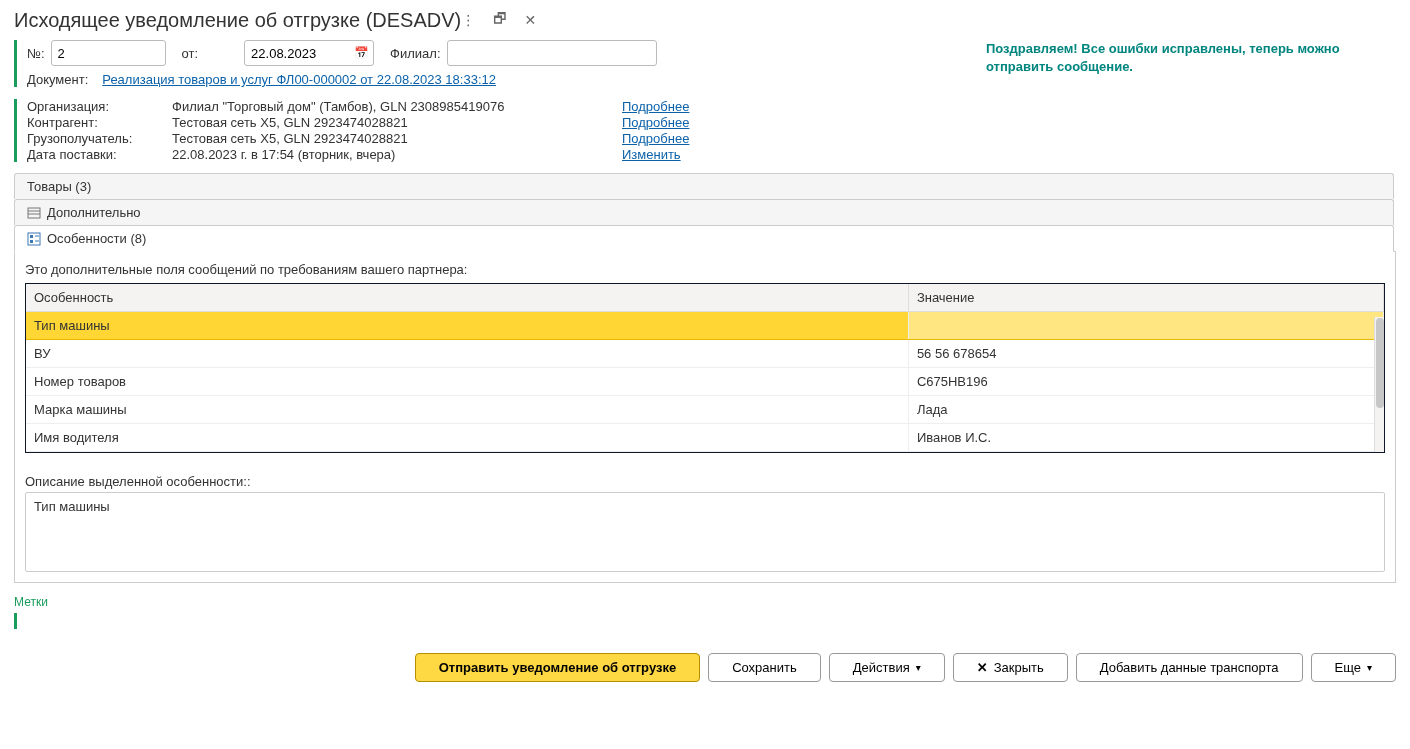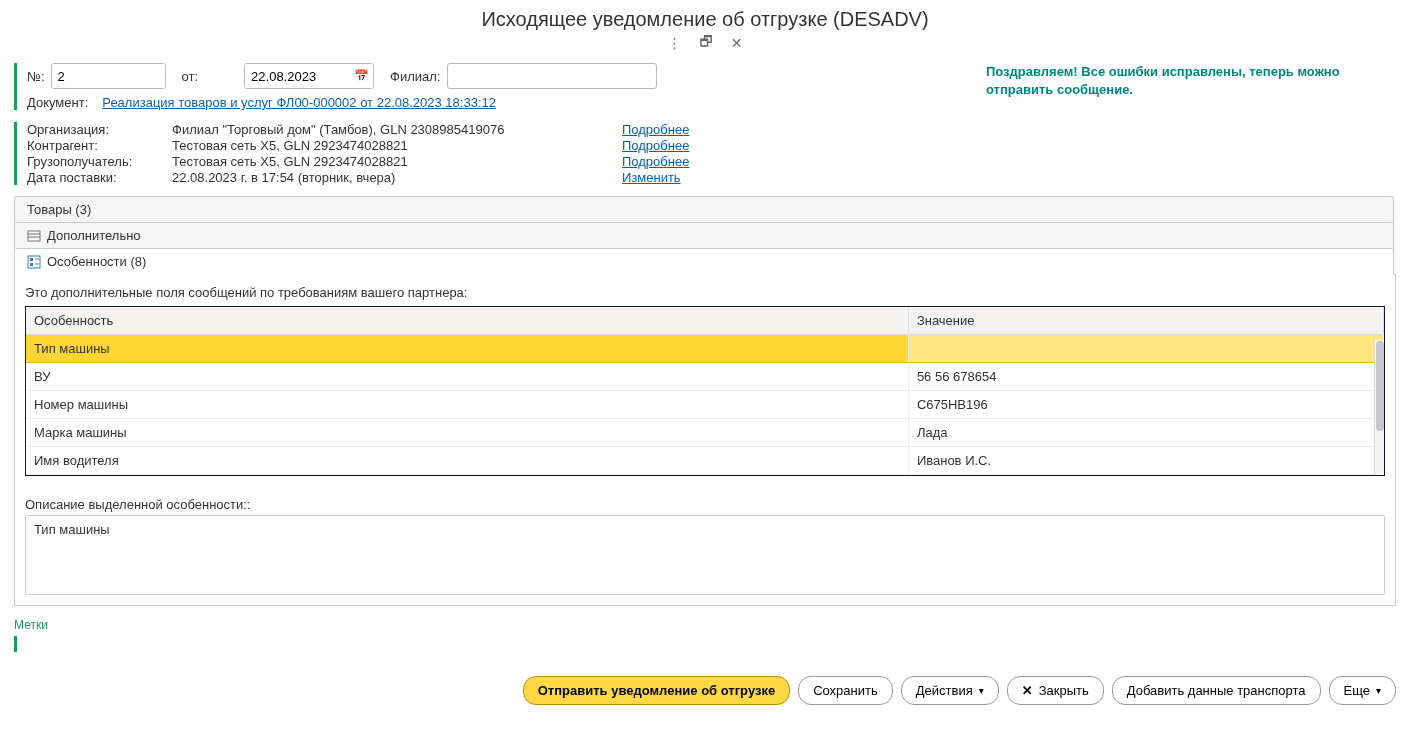--- a/index.html
+++ b/index.html
@@ -10,21 +10,20 @@
     color: #333;
     background: #fff;
     width: 1410px;
   }
   .window { padding: 8px 14px 14px 14px; }
   .titlebar {
     display: flex;
     justify-content: flex-start;
     align-items: center;
     padding-bottom: 8px;
-    flex-direction: column;
   }
   .title { font-size: 20px; color: #333; }
   .title-icons { display: flex; gap: 18px; align-items: center; }
   .title-icons span { cursor: pointer; font-size: 14px; color: #666; }
   .header-block {
     display: flex;
     justify-content: space-between;
     border-left: 3px solid #1a9c5c;
     padding-left: 10px;
     margin-bottom: 12px;
@@ -113,22 +112,22 @@
     border: 1px solid #ccc; border-radius: 2px;
     min-height: 80px; padding: 6px 8px; margin-top: 3px;
   }
   .marks-label { color: #1a9c5c; margin-top: 12px; font-size: 12px; }
   .marks-bar { border-left: 3px solid #1a9c5c; height: 16px; margin-top: 4px; }
   .footer {
     display: flex; justify-content: flex-end; gap: 8px;
     margin-top: 24px;
   }
   .btn {
-    border: 1px solid #999; background: #fff; border-radius: 13px;
-    padding: 6px 14px; font-size: 13px; cursor: pointer;
+    border: 1px solid #999; background: #fff; border-radius: 4px;
+    padding: 6px 23px; font-size: 13px; cursor: pointer;
     display: flex; align-items: center; gap: 6px;
   }
   .btn.primary {
     background: #ffd944; border-color: #b38f00; font-weight: bold;
   }
   .caret-down::after { content: " \25BE"; font-size: 10px; }
 </style>
 </head>
 <body>
 
@@ -225,21 +224,21 @@
         <tbody>
           <tr class="selected">
             <td>Тип машины</td>
             <td></td>
           </tr>
           <tr>
             <td>ВУ</td>
             <td>56 56 678654</td>
           </tr>
           <tr>
-            <td>Номер машины</td>
+            <td>Номер товаров</td>
             <td>С675НВ196</td>
           </tr>
           <tr>
             <td>Марка машины</td>
             <td>Лада</td>
           </tr>
           <tr>
             <td>Имя водителя</td>
             <td>Иванов И.С.</td>
           </tr>

